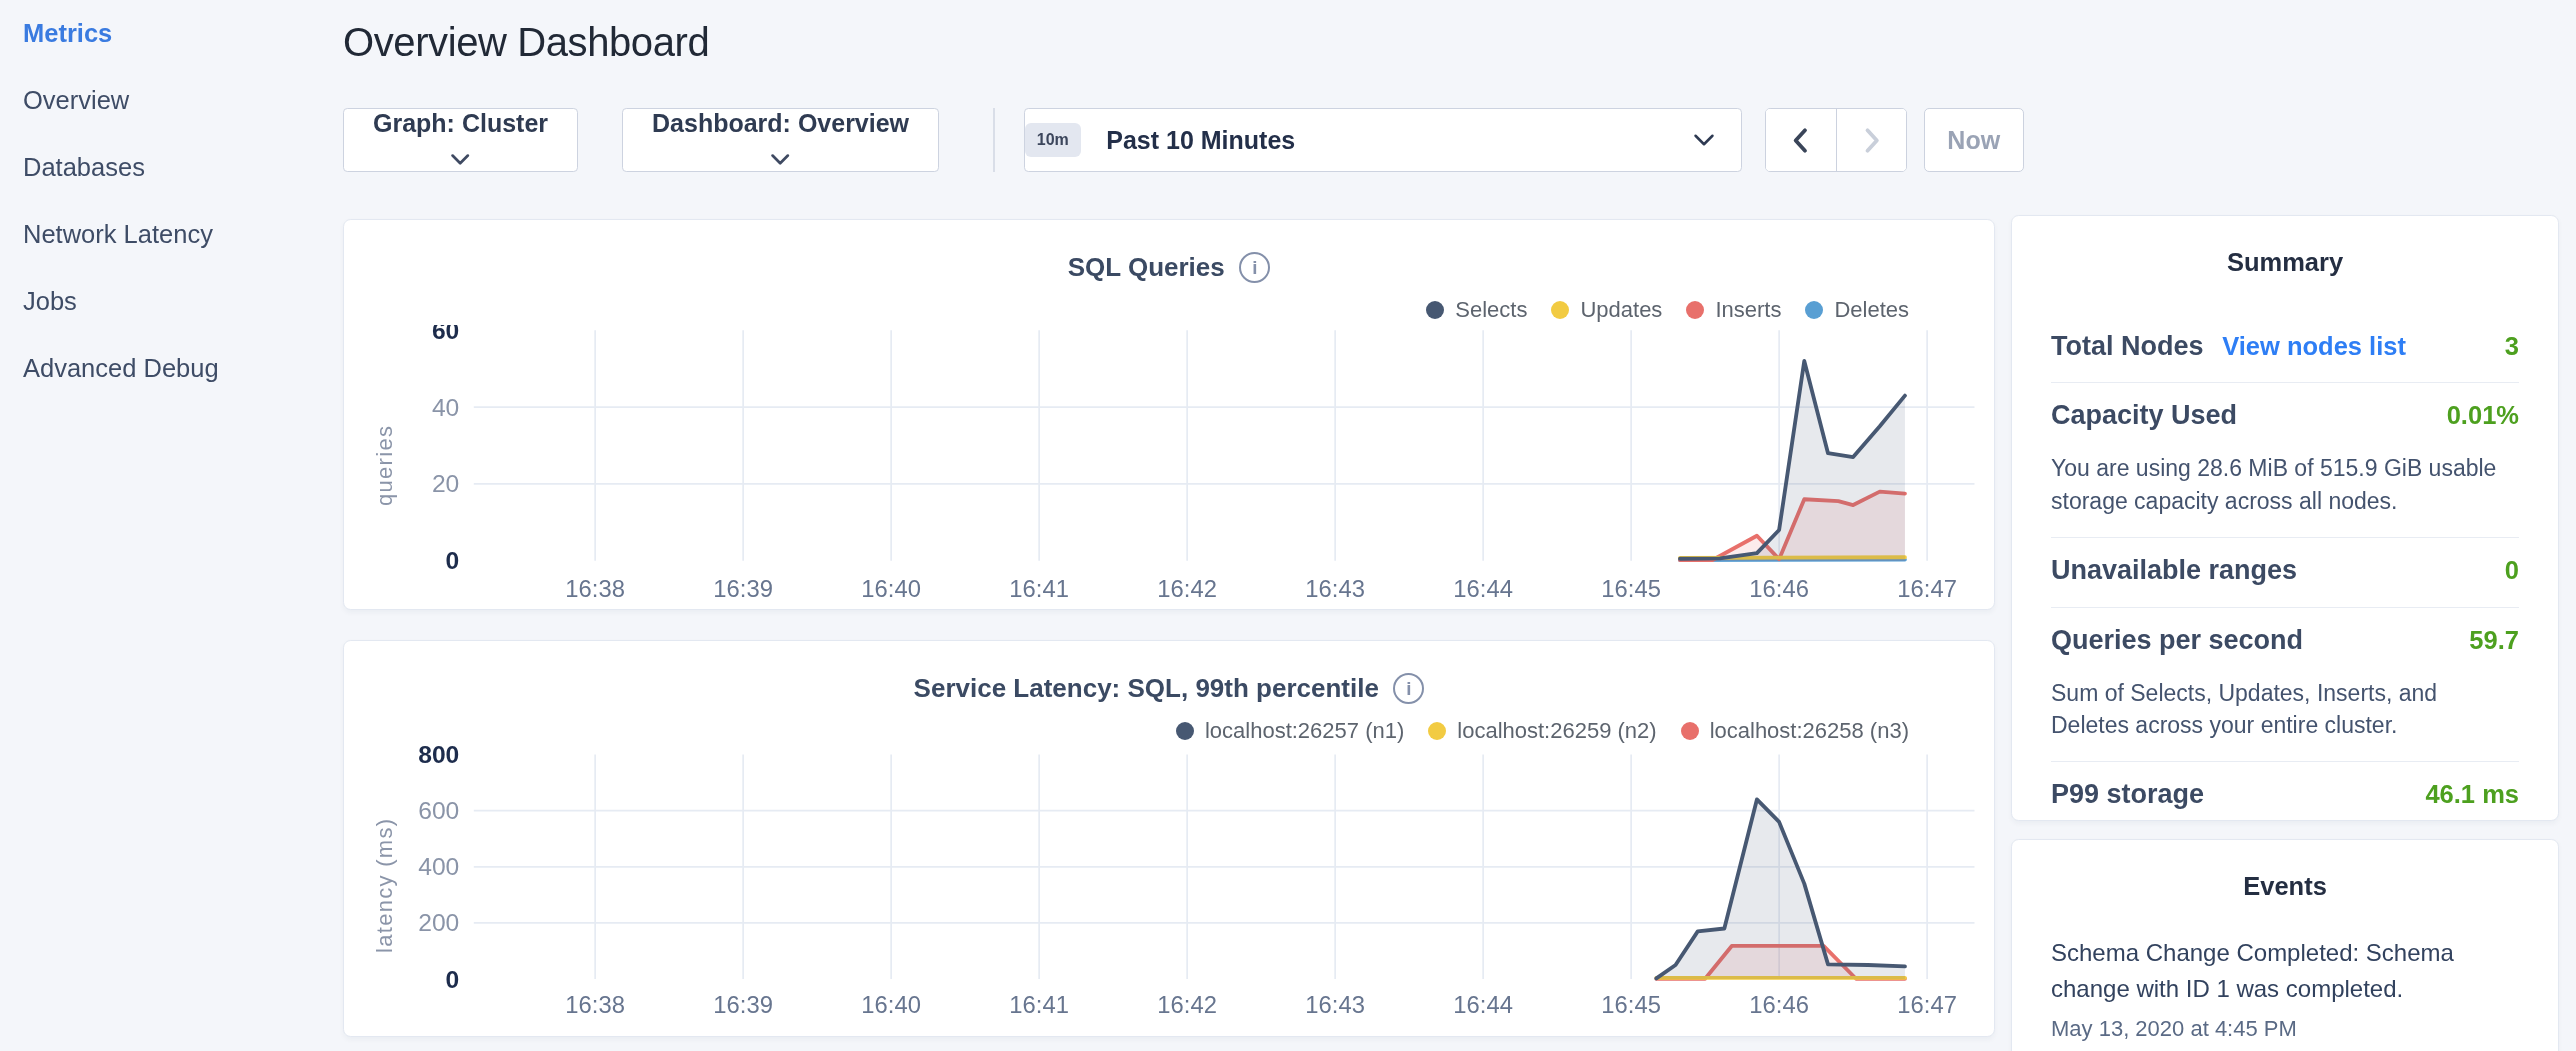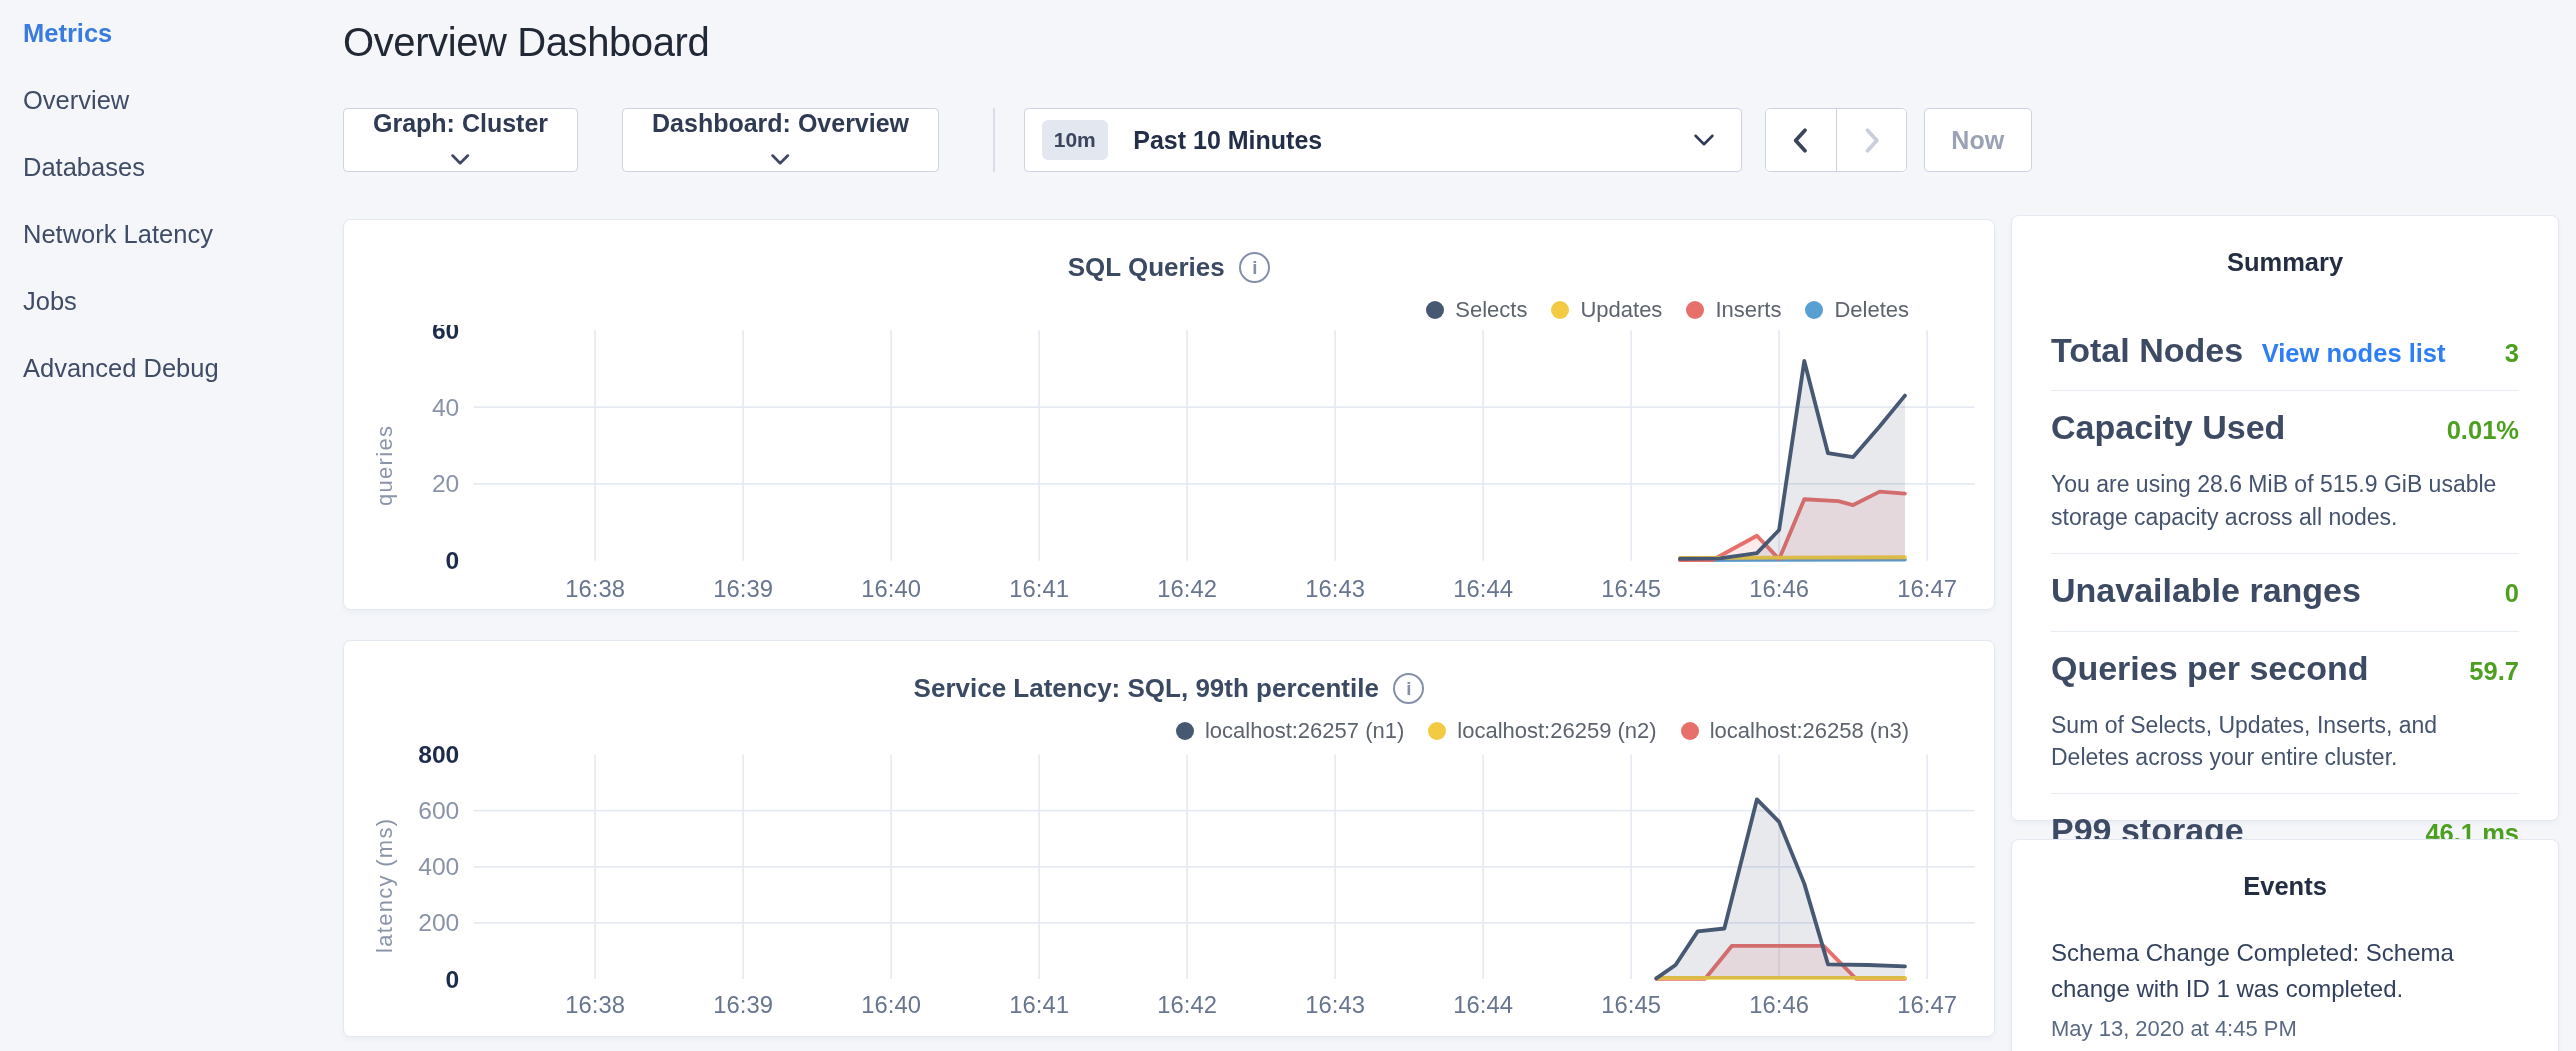--- a/index.html
+++ b/index.html
@@ -13,28 +13,28 @@
 
   
   .page-title { position:absolute; left:343px; top:20.4px; font-size:40px; font-weight:500; color:#212936; letter-spacing:-0.4px; }
   .controls { position:absolute; left:343px; top:108px; height:64px; display:flex; align-items:stretch; }
   .dd { display:flex; align-items:center; gap:15.3px; padding:0 29px; background:#fff;
         border:1.7px solid #cdd3e0; border-radius:4.3px; font-size:25px; font-weight:700; color:#2f3b52; cursor:pointer;flex-direction:column; }
   .dd + .dd { margin-left:44px; }
   .vdivider { width:1.7px; background:#d9dee8; margin-left:54px; }
   .time-picker { margin-left:29px; width:718px; background:#fff; border:1.7px solid #cdd3e0; border-radius:4.3px;
         display:flex; align-items:center; position:relative; cursor:pointer; }
-  .tw-badge { background:#e3e7f0; border-radius:6px; font-size:21px; font-weight:700; color:#3c465c;
-        padding:7.7px 12px; margin-left:17px; }
+  .tw-badge { background:#e3e7f0; border-radius:6px; font-size:16px; font-weight:700; color:#3c465c;
+        padding:7.7px 12px; }
   .tw-label { margin-left:25.5px; font-size:25px; font-weight:700; color:#232f49; }
   .tw-chevron { position:absolute; right:25.5px; top:50%; transform:translateY(-50%); }
   .pager { margin-left:23px; display:flex; border:1.7px solid #ccd2df; border-radius:5.1px; overflow:hidden; background:#fff; }
   .pager button { width:70px; border:none; background:#fff; display:flex; align-items:center; justify-content:center; cursor:pointer; }
   .pager button + button { border-left:1.7px solid #ccd2df; }
-  .now-btn { margin-left:17px; width:108px; background:#fff; border:1.7px solid #ccd2df; border-radius:5.1px;
+  .now-btn { margin-left:17px; width:100px; background:#fff; border:1.7px solid #ccd2df; border-radius:5.1px;
         color:#9aa3b5; font-size:25px; font-weight:700; font-family:inherit; cursor:pointer; }
 
   
   .card { position:absolute; background:#fff; border:0.9px solid #e3e8f1; border-radius:7.7px;
           box-shadow:0 2.6px 5.1px rgba(20,40,80,0.04); }
   #chart-card-0 { left:343px; top:219px;  width:1652px; height:391px; }
   #chart-card-1 { left:343px; top:640px;  width:1652px; height:397px; }
   #summary-card { left:2011px; top:215px; width:548px;  height:606px; }
   #events-card  { left:2011px; top:839px; width:548px;  height:264px; }
 
@@ -49,21 +49,21 @@
         display:flex; align-items:center; justify-content:center; font-size:22px; color:#8b95a9; letter-spacing:1.3px; }
   svg.plot { position:absolute; left:14.5px; width:1624px; height:281px; }
   svg text { font-family:"Liberation Sans", sans-serif; }
 
   
   .panel-title { margin-top:32px; text-align:center; font-size:25.5px; font-weight:700; color:#242e42; }
   .summary-rows { margin:37px 39px 0; }
   .srow { padding:17px 0 20.4px; }
   .srow + .srow { border-top:1.7px solid #e8ecf3; }
   .srow-top { display:flex; align-items:baseline; }
-  .s-label { font-size:34px; font-weight:700; color:#3c4a63; }
+  .s-label { font-size:27px; font-weight:700; color:#3c4a63; }
   .s-link { margin-left:18.7px; font-size:25.5px; font-weight:700; color:var(--link-blue); text-decoration:none; cursor:pointer; }
   .s-value { margin-left:auto; font-size:25.5px; font-weight:700; color:var(--green); white-space:nowrap; }
   .s-desc { margin-top:21px; font-size:23px; color:#44536e; line-height:1.4; }
 
   
   .events-rows { margin:34px 39px 0; }
   .e-msg { font-size:24px; color:#32425e; line-height:1.5; }
   .e-time { margin-top:8.5px; font-size:22px; color:#5a6a85; }
 </style>
 </head>

